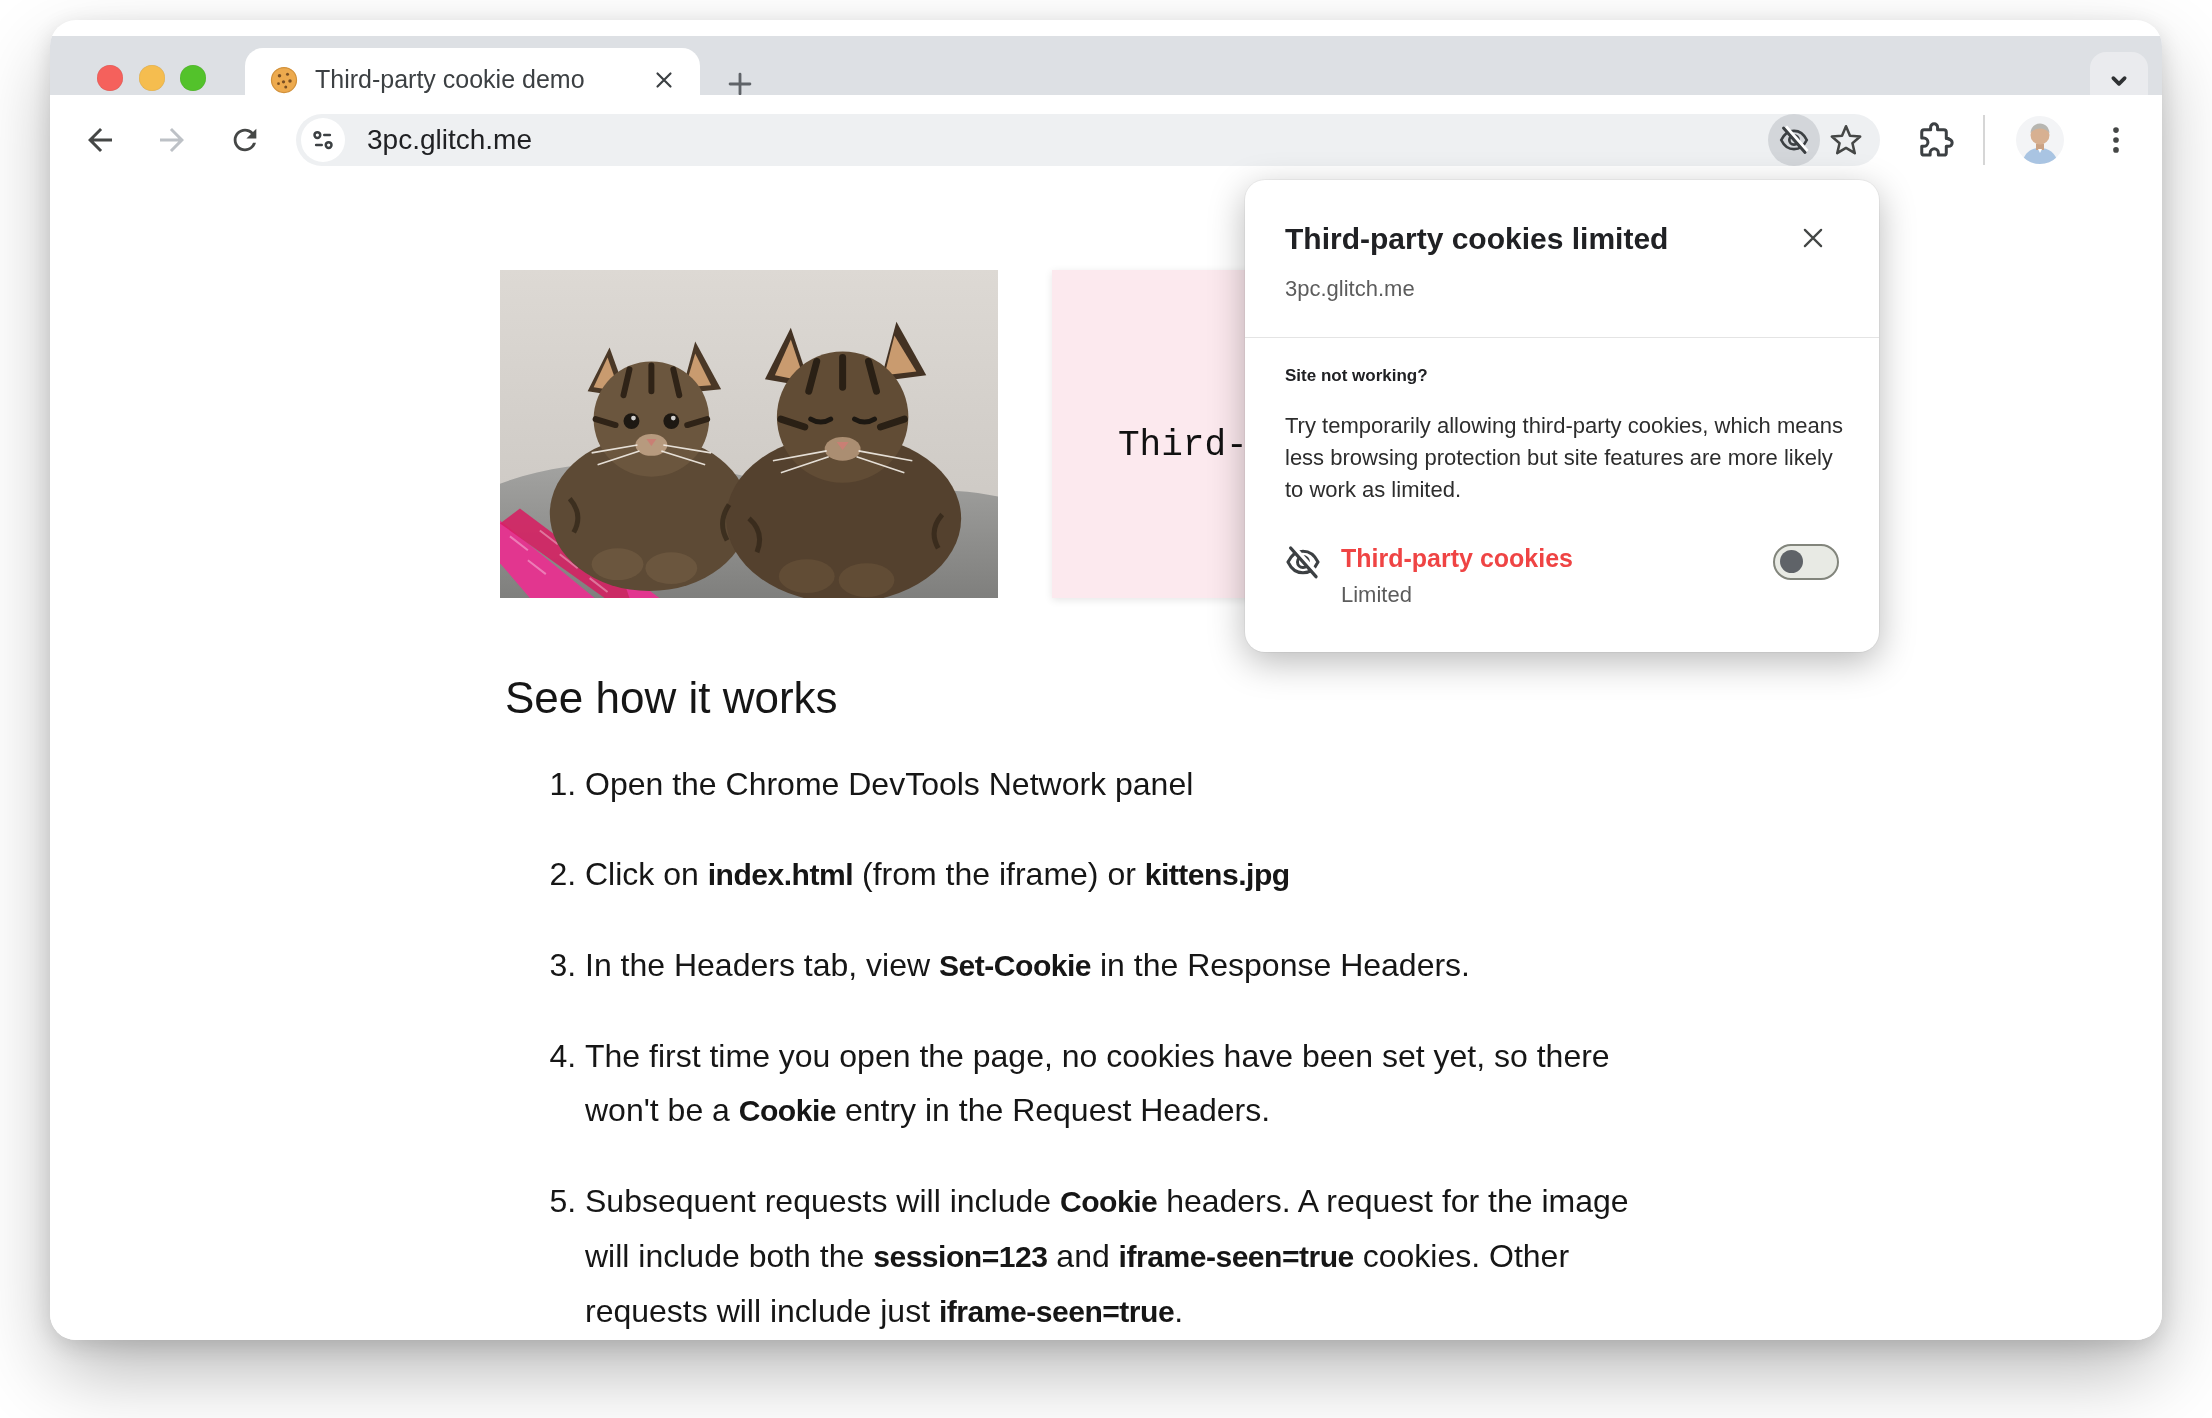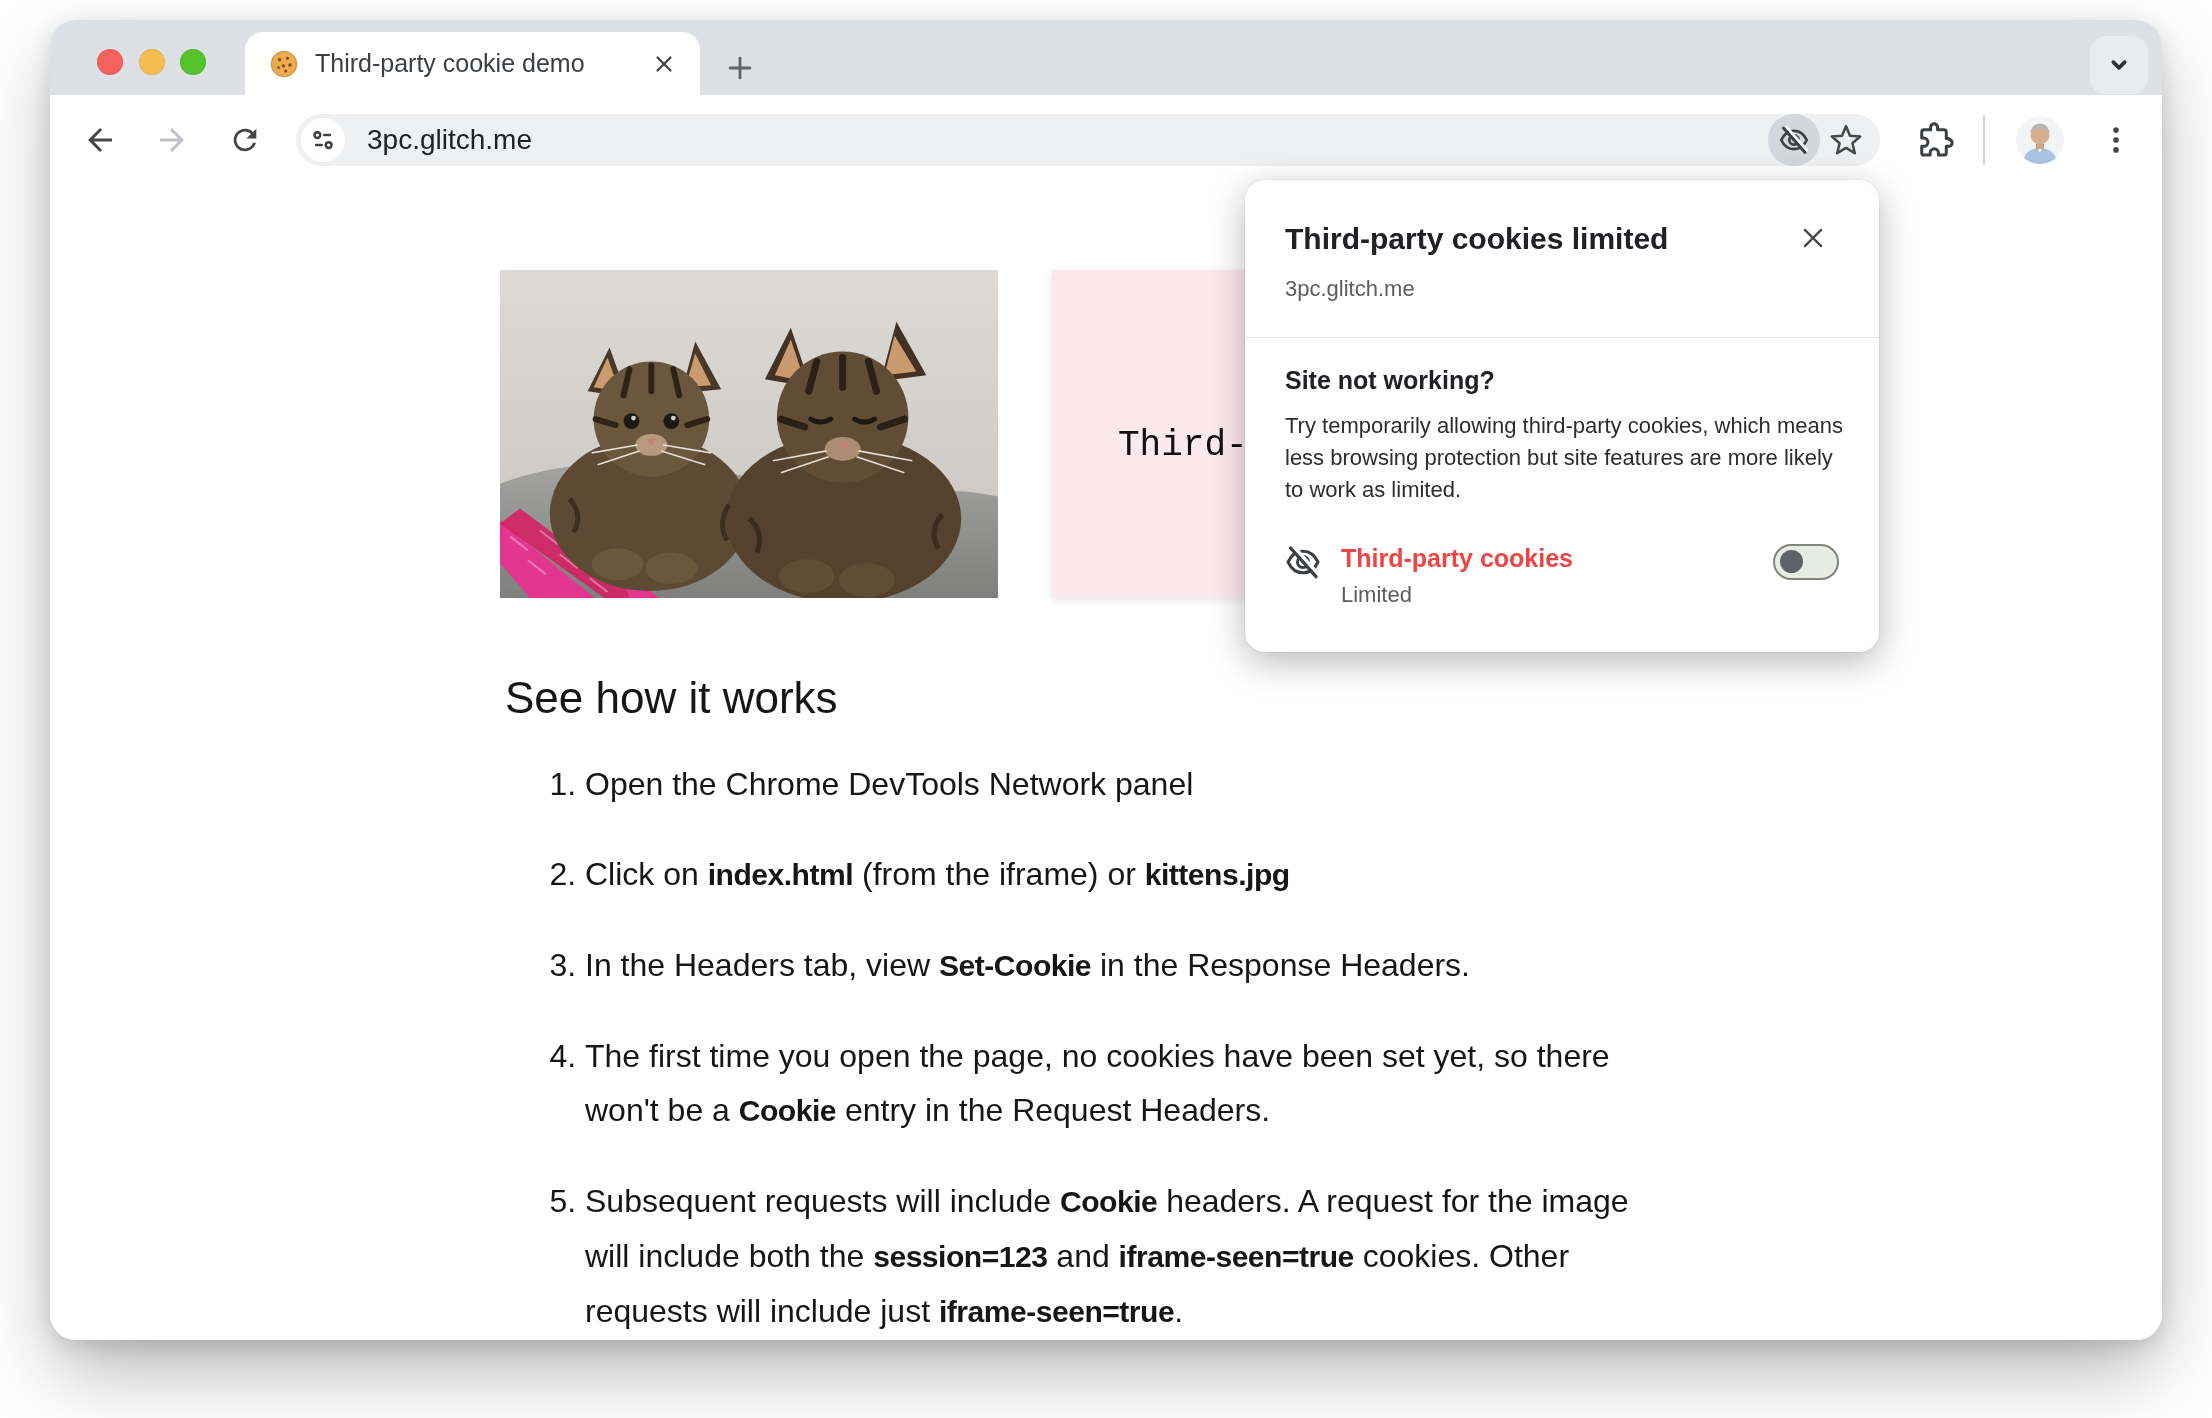--- a/index.html
+++ b/index.html
@@ -7,21 +7,21 @@
   body { width:2212px; height:1418px; position:relative; overflow:hidden;
          font-family:"Liberation Sans", sans-serif; color:#1c1c1e; }
 
   
   .window { position:absolute; left:50px; top:20px; width:2112px; height:1320px;
             border-radius:26px; background:#fff;
             box-shadow:0 34px 80px -6px rgba(0,0,0,.30), 0 6px 22px rgba(0,0,0,.12);
             overflow:hidden; }
 
   
-  .tabstrip { position:absolute; left:0; top:0; width:100%; height:97px; background:#dde0e4; }
+  .tabstrip { position:absolute; left:0; top:16px; width:100%; height:97px; background:#dde0e4; }
   .traffic { position:absolute; top:29px; width:26px; height:26px; border-radius:50%;
              box-shadow:inset 0 0 1px rgba(0,0,0,.25); }
   .t-red   { left:47px;  background:#f5615c; }
   .t-yel   { left:89px;  background:#f5bd4f; }
   .t-grn   { left:130px; background:#53c22b; }
 
   .tab { position:absolute; left:195px; top:12px; width:455px; height:63px;
          background:#ffffff; border-radius:18px 18px 0 0; display:flex; align-items:center; }
   .tab .fav { margin-left:24px; width:30px; height:30px; flex:0 0 auto; }
   .tab .tab-title { margin-left:16px; font-size:25px; color:#3c4043; white-space:nowrap;
@@ -70,21 +70,21 @@
   .code { font-family:Liberation Sans, sans-serif; font-size:0.94em; font-weight:700; letter-spacing:-0.5px; }
 
   
   .popup { position:absolute; left:1195px; top:160px; width:634px; height:472px; background:#fff;
            border-radius:20px; box-shadow:0 10px 36px rgba(0,0,0,.28), 0 0 0 1px rgba(0,0,0,.04); z-index:40; }
   .popup-title { position:absolute; left:40px; top:42px; font-size:30px; font-weight:700; color:#202124;text-align:center; }
   .popup-close { position:absolute; left:546px; top:36px; width:44px; height:44px;
                  display:flex; align-items:center; justify-content:center; }
   .popup-origin { position:absolute; left:40px; top:96px; font-size:22px; color:#5c5c5c; }
   .popup-divider { position:absolute; left:0; top:157px; width:100%; height:1px; background:#e4e4e4; }
-  .popup-subhead { position:absolute; left:40px; top:186px; font-size:25px; font-weight:700; color:#202124; }
+  .popup-subhead { position:absolute; left:40px; top:186px; font-size:17px; font-weight:700; color:#202124; }
   .popup-desc { position:absolute; left:40px; top:230px; width:562px; font-size:22px;
                 line-height:32px; color:#2d2d2d; }
   .row-eye { position:absolute; left:38px; top:362px; width:40px; height:40px; }
   .row-label { position:absolute; left:96px; top:364px; font-size:25px; font-weight:700; color:#ef4444; }
   .row-status { position:absolute; left:96px; top:402px; font-size:22px; color:#5c5c5c; }
   .toggle { position:absolute; left:528px; top:364px; width:66px; height:36px; border-radius:18px;
             background:#e8eae4; border:2px solid #82857c; }
   .toggle .knob { position:absolute; left:5px; top:4px; width:23px; height:23px; border-radius:50%;
                   background:#5f6368; }
 </style>

